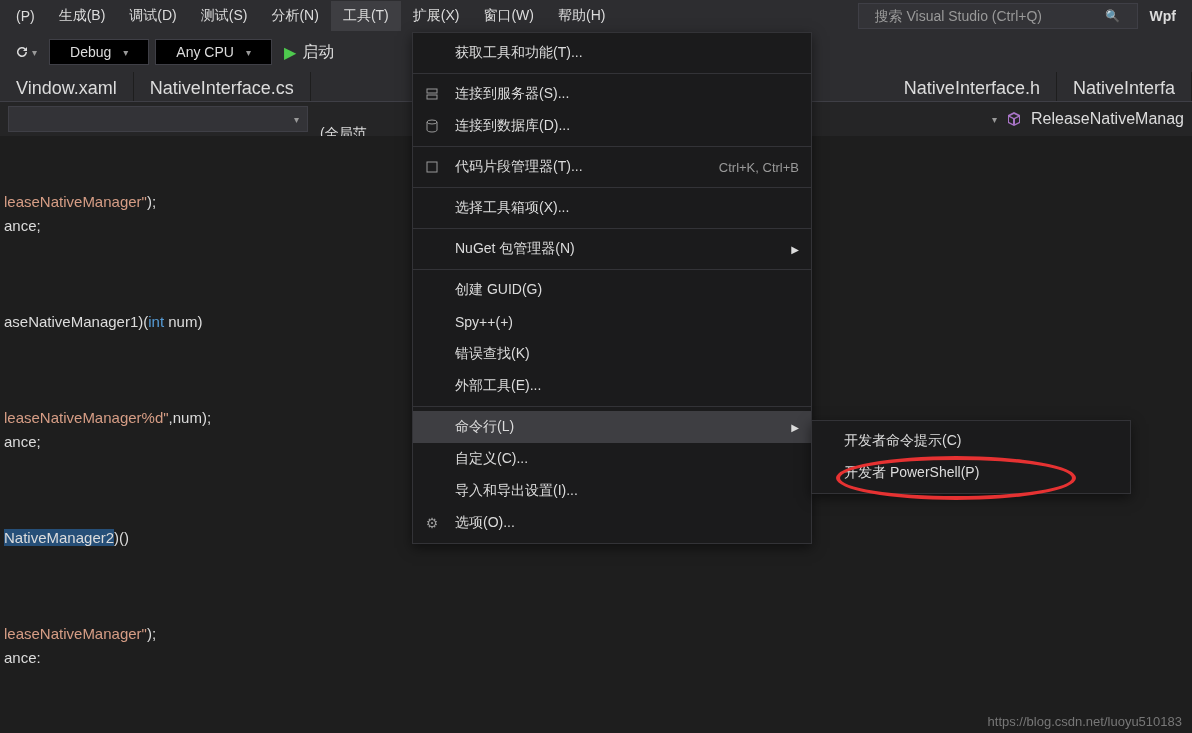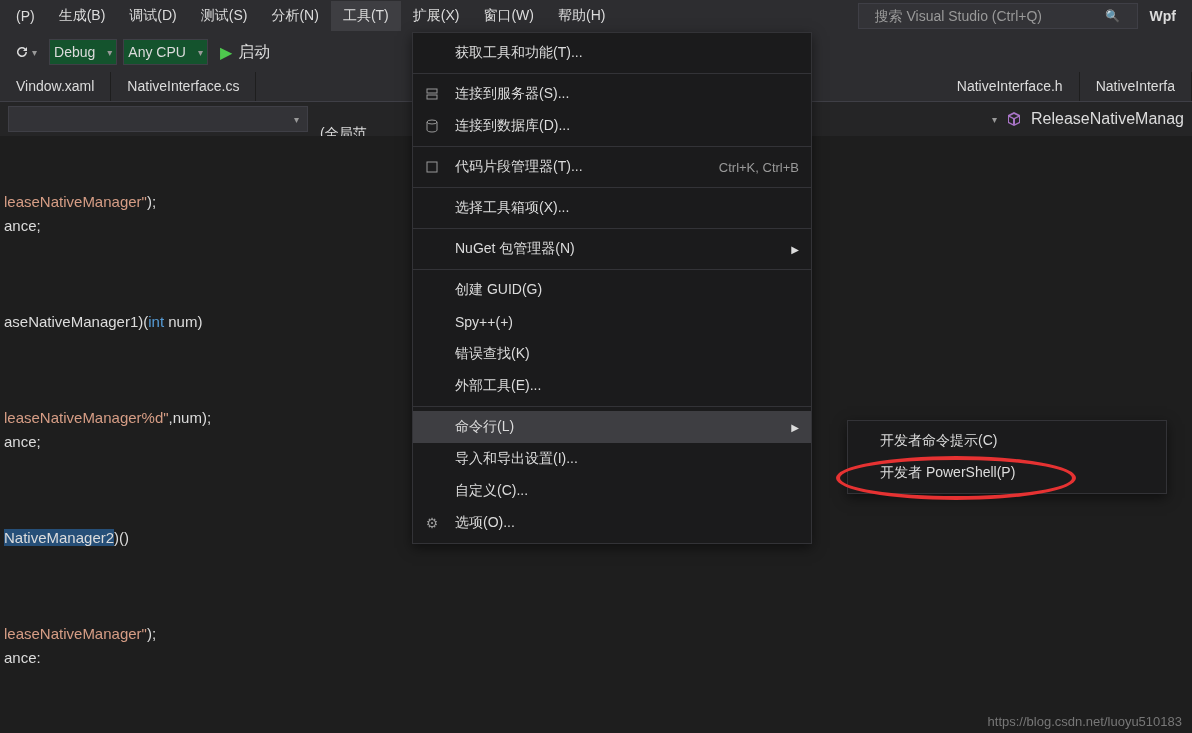--- a/index.html
+++ b/index.html
@@ -9,26 +9,26 @@
 .menu-item { padding: 6px 12px; font-size: 14px; color: #dcdcdc; cursor: pointer; white-space: nowrap; }
 .menu-item.active { background: #3e3e42; }
 .search-box { margin-left: auto; display: flex; align-items: center; background: #333337; border: 1px solid #3f3f46; padding: 2px 16px; height: 26px; width: 280px; }
 .search-input { background: transparent; border: none; color: #999; font-size: 14px; flex: 1; outline: none; }
 .search-input::placeholder { color: #999; }
 .search-icon { color: #dcdcdc; font-size: 12px; margin-left: 4px; }
 .app-title { color: #dcdcdc; padding: 0 12px; font-size: 14px; font-weight: bold; }
 
 .toolbar { display: flex; align-items: center; height: 40px; background: #2d2d30; padding: 0 8px; gap: 6px; }
 .tool-btn { display: flex; align-items: center; padding: 4px 6px; color: #dcdcdc; cursor: pointer; }
-.dropdown { display: flex; align-items: center; background: #14532d; border: 1px solid #3f3f46; padding: 4px 4px; font-size: 14px; color: #dcdcdc; cursor: pointer; }
+.dropdown { display: flex; align-items: center; background: #000000; border: 1px solid #3f3f46; padding: 4px 20px; font-size: 14px; color: #dcdcdc; cursor: pointer; }
 .dropdown-arrow { margin-left: 12px; font-size: 10px; color: #999; }
 .play-icon { color: #4ec94e; margin-right: 6px; }
 
 .tabs-row { display: flex; height: 30px; background: #2d2d30; border-bottom: 1px solid #3f3f46; }
-.tab { padding: 6px 16px; font-size: 14px; color: #dcdcdc; cursor: pointer; border-right: 1px solid #1e1e1e; }
+.tab { padding: 6px 16px; font-size: 18px; color: #dcdcdc; cursor: pointer; border-right: 1px solid #1e1e1e; }
 .tab-spacer { flex: 1; }
 
 .scope-row { display: flex; height: 34px; background: #252526; align-items: center; padding: 0 8px; }
 .scope-dropdown { flex: 0 0 300px; background: #333337; border: 1px solid #3f3f46; height: 26px; display: flex; align-items: center; padding: 0 8px; font-size: 14px; }
 .scope-label { padding: 0 12px; font-size: 14px; color: #dcdcdc; margin-top: 29px; }
 .scope-right { margin-left: auto; display: flex; align-items: center; gap: 8px; }
 .scope-icon { width: 18px; height: 18px; display: inline-flex; align-items: center; justify-content: center; }
 .scope-cube { color: #a974c7; }
 
 .code-area { position: relative; background: #1e1e1e; padding: 10px 4px; font-family: Consolas, monospace; font-size: 15px; line-height: 24px; }
@@ -38,21 +38,21 @@
 .code-hl { background: #264f78; }
 
 .dropdown-menu { position: absolute; left: 412px; top: 32px; width: 400px; background: #1b1b1c; border: 1px solid #333337; box-shadow: 0 4px 12px rgba(0,0,0,0.5); z-index: 100; padding: 4px 0; }
 .menu-entry { display: flex; align-items: center; padding: 6px 12px 6px 42px; font-size: 14px; color: #dcdcdc; cursor: pointer; position: relative; height: 32px; }
 .menu-entry:hover, .menu-entry.hover { background: #3e3e42; }
 .menu-entry-icon { position: absolute; left: 10px; width: 18px; height: 18px; display: flex; align-items: center; justify-content: center; font-size: 14px; color: #999; }
 .menu-shortcut { margin-left: auto; color: #999; font-size: 13px; }
 .menu-arrow { margin-left: auto; font-size: 10px; color: #dcdcdc; }
 .menu-sep { height: 1px; background: #333337; margin: 4px 0; }
 
-.submenu { position: absolute; left: 847px; top: 420px; width: 320px; background: #1b1b1c; border: 1px solid #333337; box-shadow: 0 4px 12px rgba(0,0,0,0.5); z-index: 101; padding: 4px 0; }
+.submenu { position: absolute; left: 811px; top: 420px; width: 320px; background: #1b1b1c; border: 1px solid #333337; box-shadow: 0 4px 12px rgba(0,0,0,0.5); z-index: 101; padding: 4px 0; }
 .submenu .menu-entry { padding-left: 32px; }
 
 .red-circle { position: absolute; left: 836px; top: 456px; width: 240px; height: 44px; border: 4px solid #e63232; border-radius: 50%; z-index: 200; pointer-events: none; }
 
 .watermark { position: absolute; right: 10px; bottom: 4px; color: #777; font-size: 13px; }
 
 svg.icon-svg { width: 16px; height: 16px; }
 </style>
 </head>
 <body>
@@ -190,24 +190,24 @@
     </div>
   <div class="menu-entry">
       <span>外部工具(E)...</span>
     </div>
   <div class="menu-sep"></div>
   <div class="menu-entry hover">
     <span>命令行(L)</span>
     <span class="menu-arrow">▶</span>
   </div>
   <div class="menu-entry">
+      <span>自定义(C)...</span>
+    </div>
+  <div class="menu-entry">
       <span>导入和导出设置(I)...</span>
-    </div>
-  <div class="menu-entry">
-      <span>自定义(C)...</span>
     </div>
   <div class="menu-entry">
     <span class="menu-entry-icon">⚙</span>
     <span>选项(O)...</span>
   </div>
 </div>
 
 <div class="submenu">
   <div class="menu-entry">
       <span>开发者命令提示(C)</span>

